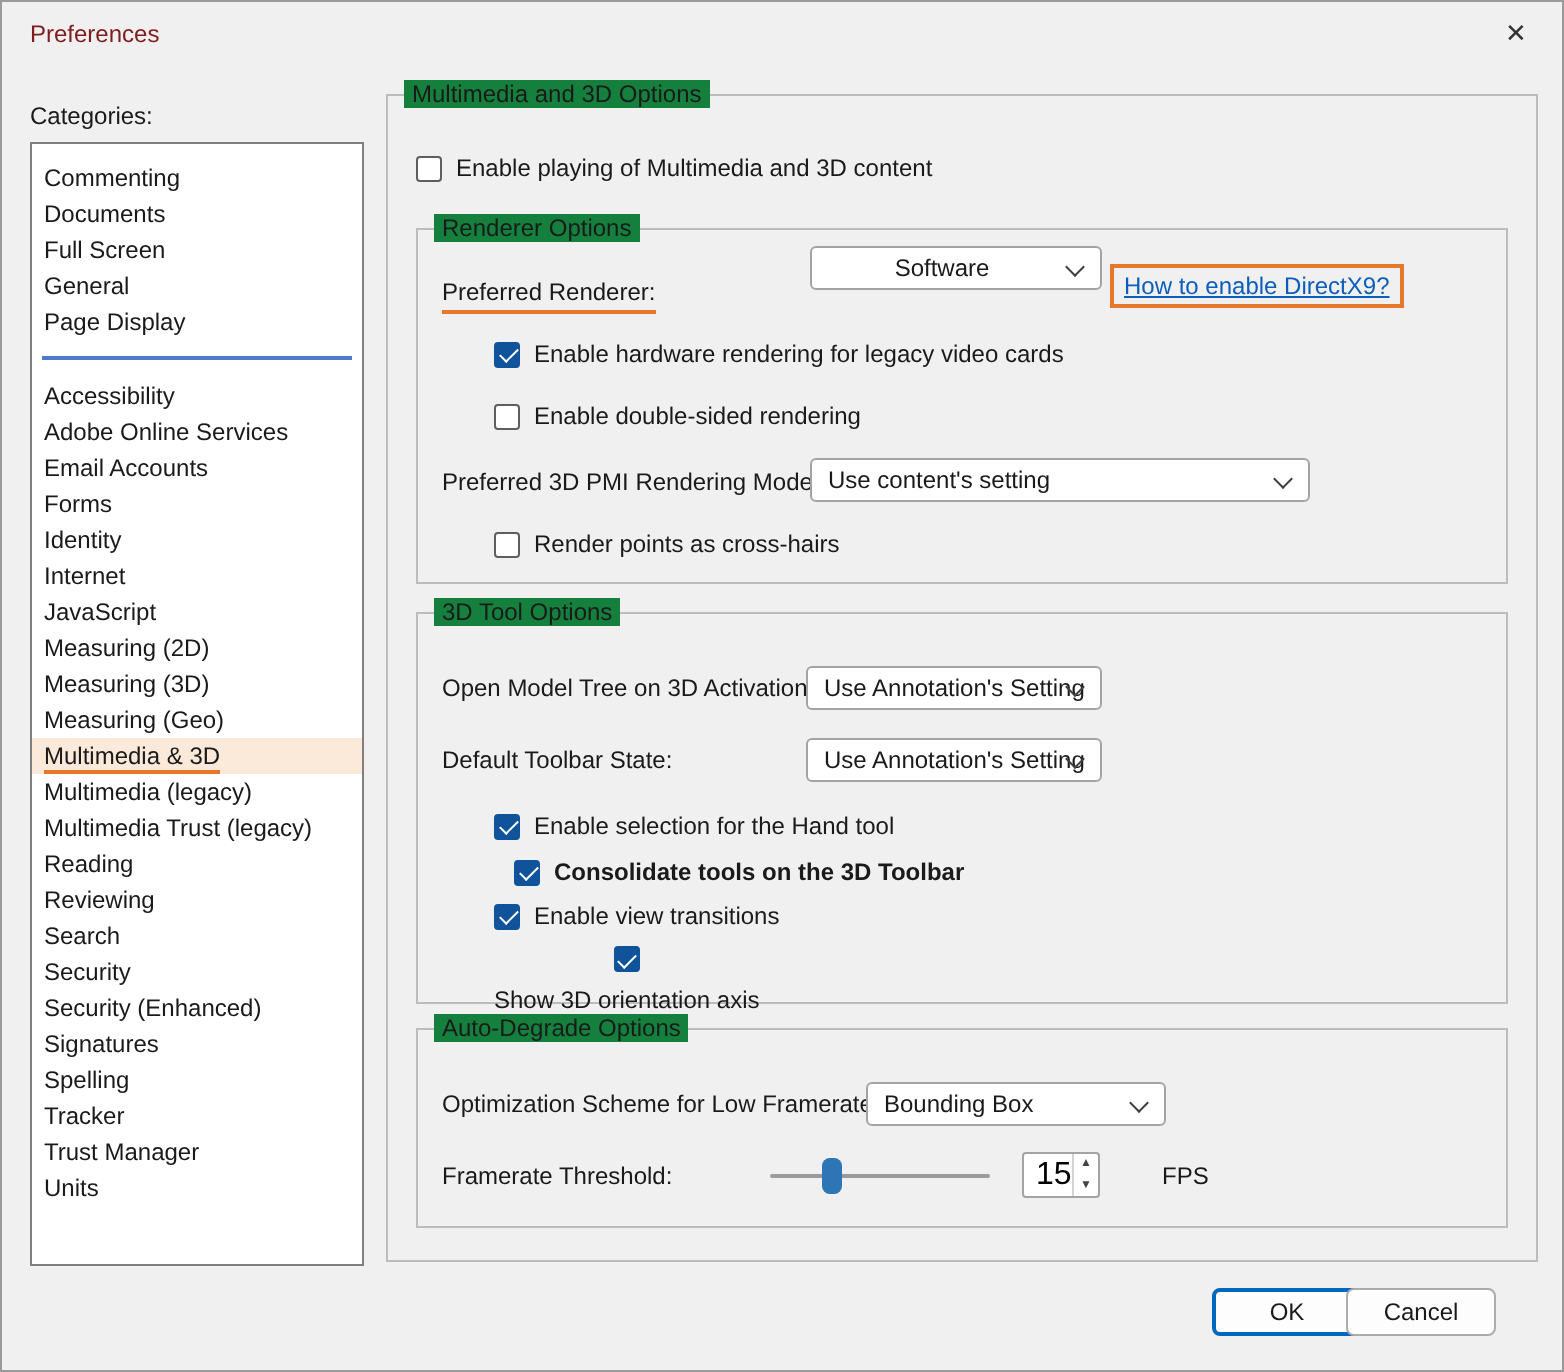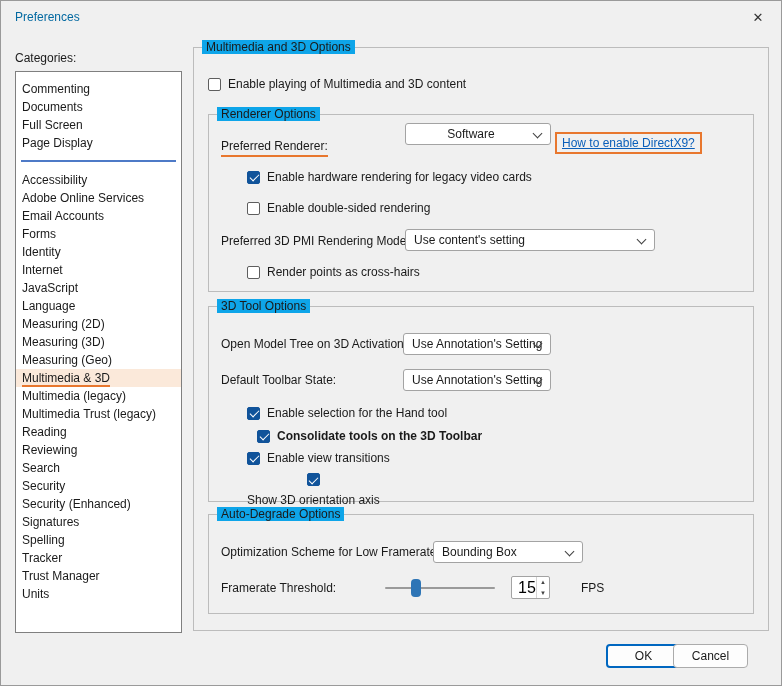--- a/index.html
+++ b/index.html
@@ -2,33 +2,33 @@
 <html><head>
 <meta charset="utf-8">
 <style>
   * { margin:0; padding:0; box-sizing:border-box; }
   html,body { background:#d6d6d6; }
   body { font-family:"Liberation Sans","DejaVu Sans",sans-serif; font-size:12px; color:#1a1a1a; cursor:default; }
 
   .window { position:relative; width:782px; height:686px; background:#f0f0f0; border:1px solid #9a9a9a; overflow:hidden; }
 
   .titlebar { position:absolute; left:0; top:0; right:0; height:32px; background:#f0f0f0; }
-  .title { position:absolute; left:14px; top:9px; font-size:12px; color:#0369a1; }
+  .title { position:absolute; left:14px; top:9px; font-size:12px; color:#7f1d1d; }
   .close-btn { position:absolute; right:0; top:0; width:46px; height:32px; display:flex; align-items:center; justify-content:center; color:#333; font-size:13px; }
 
   .categories-label { position:absolute; left:14px; top:50px; }
 
   .listbox { position:absolute; left:14px; top:70px; width:167px; height:562px; background:#ffffff; border:1px solid #7f7f7f; padding-top:8px; overflow:hidden; }
   .list-item { height:18px; line-height:18px; padding-left:6px; white-space:nowrap; }
   .list-item.selected { background:#fbe9da; }
   .list-item.selected .sel-underline { border-bottom:2px solid #e8772e; padding-bottom:0; }
   .list-divider { border-top:2px solid #4e7ac7; margin:8px 5px 9px 5px; height:0; }
 
   .groupbox { position:absolute; border:1px solid #bcbcbc; }
-  .group-title { position:absolute; top:-8px; left:8px; background:#0ea5e9; padding:0 4px; white-space:nowrap; }
+  .group-title { position:absolute; top:-8px; left:8px; background:#15803d; padding:0 4px; white-space:nowrap; }
 
   .panel { left:192px; top:46px; width:576px; height:584px; }
 
   .field-label { position:absolute; white-space:nowrap; line-height:16px; }
   .underline-orange { border-bottom:2px solid #e8772e; padding-bottom:1px; }
 
   .check-row { position:absolute; display:flex; align-items:center; gap:7px; height:16px; white-space:nowrap; }
   .checkbox { width:13px; height:13px; border:1px solid #5e5e5e; border-radius:2px; background:#fff; flex:none; position:relative; }
   .checkbox.checked { background:#10539a; border-color:#10539a; }
   .checkbox.checked::after { content:""; position:absolute; left:3.5px; top:0.5px; width:4px; height:8px; border:solid #fff; border-width:0 1.6px 1.6px 0; transform:rotate(45deg); }
@@ -62,30 +62,30 @@
       <span>✕</span>
     </div>
   </div>
 
   <span class="categories-label">Categories:</span>
 
   <div class="listbox">
     <div class="list-item">Commenting</div>
     <div class="list-item">Documents</div>
     <div class="list-item">Full Screen</div>
+    <div class="list-item">General</div>
     <div class="list-item">Page Display</div>
     <div class="list-divider"></div>
     <div class="list-item">Accessibility</div>
     <div class="list-item">Adobe Online Services</div>
     <div class="list-item">Email Accounts</div>
     <div class="list-item">Forms</div>
     <div class="list-item">Identity</div>
     <div class="list-item">Internet</div>
     <div class="list-item">JavaScript</div>
-    <div class="list-item">Language</div>
     <div class="list-item">Measuring (2D)</div>
     <div class="list-item">Measuring (3D)</div>
     <div class="list-item">Measuring (Geo)</div>
     <div class="list-item selected">
       <span class="sel-underline">Multimedia &amp; 3D</span>
     </div>
     <div class="list-item">Multimedia (legacy)</div>
     <div class="list-item">Multimedia Trust (legacy)</div>
     <div class="list-item">Reading</div>
     <div class="list-item">Reviewing</div>

